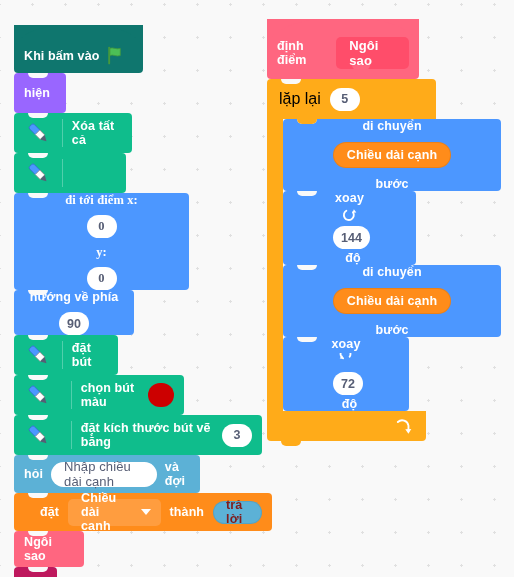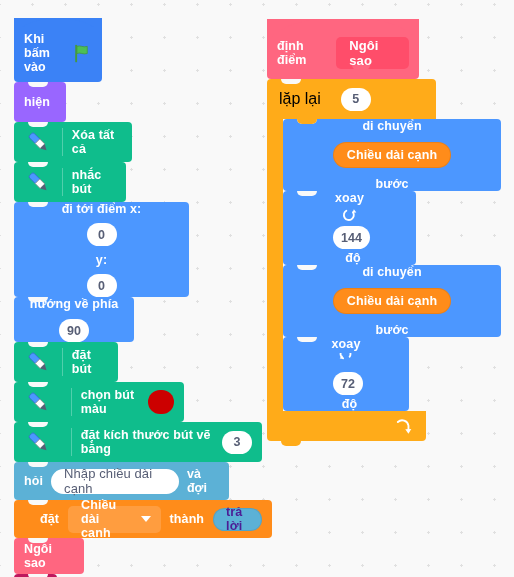--- a/index.html
+++ b/index.html
@@ -141,21 +141,21 @@
     box-sizing: border-box;
     border: 1px solid rgba(0,0,0,.08);
   }
   .oval-report {
     display: inline-flex;
     align-items: center;
     justify-content: center;
     height: 23px;
     padding: 0 12px;
     background: #5cb1d6;
-    color: #4c1d95;
+    color: #7f1d1d;
     border-radius: 999px;
     font-size: 12.5px;
     font-weight: bold;
     box-sizing: border-box;
     border: 1px solid rgba(0,0,0,.08);
   }
   .dropdown {
     display: inline-flex;
     align-items: center;
     gap: 9px;
@@ -224,21 +224,21 @@
 
   
   .cblock { position: relative; width: max-content; }
   .c-top {
     display:flex; align-items:center;
     background: #ffab19;
     min-height: 40px;
     padding: 0 12px;
     border-radius: 4px 4px 0 0;
     position: relative;
-    gap: 20px;
+    gap: 9px;
   }
   .c-top::before {
     content: "";
     position: absolute;
     top: 0; left: 14px;
     width: 20px; height: 5px;
     background: #f9f9f9;
     border-radius: 0 0 6px 6px;
   }
   .c-body { display: flex; }
@@ -276,21 +276,21 @@
     z-index: 4;
   }
 </style>
 </head>
 <body>
 
 <div class="canvas">
 
   <div class="stack" style="left:14px; top:18px;">
 
-    <div class="blk hat c-events no-top" style="background:#3b82f6; width:88px;">
+    <div class="blk hat c-events no-top" style="background:#0f766e; width:129px;margin-top:7px;">
       <div class="hat-dome"></div>
       <div class="hat-label">
         <span>Khi bấm vào</span>
         <span class="flag-icon">
           <svg viewBox="0 0 24 24" width="19" height="19">
             <path d="M4 2 L4 22" stroke="#45993d" stroke-width="2.4" stroke-linecap="round" fill="none"></path>
             <path d="M5 3 C9 1, 13 5, 18 3 L18 12 C13 14, 9 10, 5 12 Z" fill="#4cbf56" stroke="#45993d" stroke-width="1"></path>
           </svg>
         </span>
       </div>
@@ -318,24 +318,23 @@
       <span class="pen-icon">
         <svg viewBox="0 0 32 32" width="28" height="28">
           <g transform="rotate(-45 16 16)">
             <rect x="12.5" y="4" width="7.4" height="13" rx="2.2" fill="#4c97ff" stroke="#3373cc" stroke-width="1"></rect>
             <rect x="12.5" y="15" width="7.4" height="8" fill="#ffffff" stroke="#8e8e8e" stroke-width=".9"></rect>
             <path d="M12.5 23 L16.2 29.5 L19.9 23 Z" fill="#575e75"></path>
           </g>
         </svg>
       </span>
       <span class="divider"></span>
-      <span>nhắc bút</span>
-    </div>
-
-    <div class="blk c-motion" style="background:#4c97ff; gap:7px; width:175px;">
+    </div>
+
+    <div class="blk c-motion" style="background:#4c97ff; gap:7px; width:175px;font-family:Liberation Serif, serif;">
       <span>đi tới điểm x:</span>
       <span class="oval-num">0</span>
       <span>y:</span>
       <span class="oval-num">0</span>
     </div>
 
     <div class="blk c-motion" style="background:#4c97ff; gap:8px; width:120px;">
       <span>hướng về phía</span>
       <span class="oval-num">90</span>
     </div>
@@ -377,21 +376,21 @@
             <rect x="12.5" y="15" width="7.4" height="8" fill="#ffffff" stroke="#8e8e8e" stroke-width=".9"></rect>
             <path d="M12.5 23 L16.2 29.5 L19.9 23 Z" fill="#575e75"></path>
           </g>
         </svg>
       </span>
       <span class="divider" style="margin-right:0;"></span>
       <span>đặt kích thước bút vẽ bằng</span>
       <span class="oval-num">3</span>
     </div>
 
-    <div class="blk c-sensing" style="background:#5cb1d6; width:215px; gap:8px; min-height:38px;">
+    <div class="blk c-sensing" style="background:#5cb1d6; width:186px; gap:8px; min-height:38px;">
       <span>hỏi</span>
       <span class="oval-text">Nhập chiều dài cạnh</span>
       <span>và đợi</span>
     </div>
 
     <div class="blk c-variables" style="background:#ff8c1a; width:258px; gap:9px; min-height:38px;">
       <span>đặt</span>
       <span class="dropdown">
         <span>Chiều dài cạnh</span>
         <span class="caret"></span>

